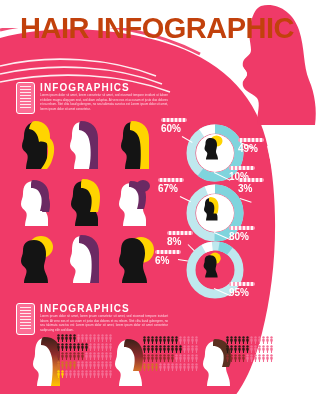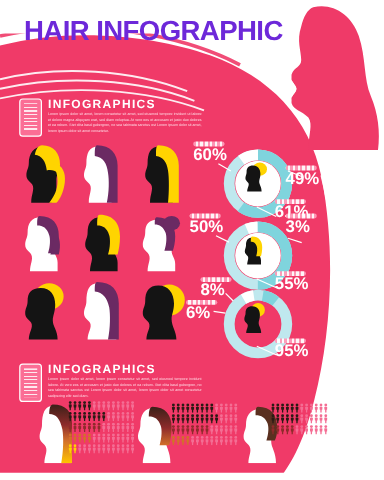--- a/index.html
+++ b/index.html
@@ -3,22 +3,22 @@
 <meta charset="utf-8">
 <style>
   html,body{margin:0;padding:0;background:#fff;}
   body{width:320px;height:400px;overflow:hidden;
        font-family:"Liberation Sans",sans-serif;}
   #root{position:relative;width:320px;height:400px;background:#fff;overflow:hidden;}
 
   .pinkbody{position:absolute;left:0;top:28px;width:320px;height:372px;}
   .pinkbody svg{display:block;}
 
-  .title{position:absolute;left:20px;top:12px;font-size:23px;font-weight:bold;
-         color:#6d28d9;letter-spacing:-0.5px;white-space:nowrap;z-index:6;}
+  .title{position:absolute;left:20px;top:12px;font-size:29px;font-weight:bold;
+         color:#c2410c;letter-spacing:-0.5px;white-space:nowrap;z-index:6;}
 
   .headsil{position:absolute;right:-2px;top:0px;width:105px;height:125px;z-index:5;}
 
   
   .sec{position:absolute;z-index:7;}
   .sec .bookicon{position:absolute;left:0;top:0;width:17px;height:30px;
       border:1.6px solid #fff;border-radius:3px;background:#fb6e95;}
   .sec .bookicon i{position:absolute;left:3px;top:3px;right:3px;bottom:3px;
       background:repeating-linear-gradient(to bottom,#fff 0 1px,transparent 1px 3px);
       opacity:.85;display:block;}
@@ -31,21 +31,21 @@
   .grid{position:absolute;left:16px;top:118px;width:140px;z-index:7;
         display:grid;grid-template-columns:repeat(3,1fr);gap:4px 6px;}
   .cell{height:53px;position:relative;}
   .cell svg{position:absolute;left:50%;top:0;transform:translateX(-50%);}
 
   
   .donut{position:absolute;z-index:7;width:60px;height:60px;}
   .donut svg{position:absolute;left:0;top:0;}
   .pct{position:absolute;z-index:8;color:#fff;font-weight:bold;font-size:10.5px;
        white-space:nowrap;}
-  .pct b{display:block;font-size:14px;line-height:11px;}
+  .pct b{display:block;font-size:10px;line-height:11px;}
   .tag{display:block;background:#fff;border-radius:2px;height:4px;width:26px;
        margin-bottom:1px;opacity:.95;
        background:repeating-linear-gradient(to right,#ff9ab8 0 2px,#fff 2px 4px);}
   .lead{position:absolute;z-index:7;background:#fff;height:1px;transform-origin:left center;}
 
   
   .pictoblock{position:absolute;z-index:7;}
   .prow{display:flex;gap:1px;margin-bottom:1px;}
   .pico{width:3px;height:8px;}
 
@@ -210,52 +210,52 @@
     <b>60%</b>
   </div>
   <div class="lead" style="left:240px;top:142px;width:14px;transform:rotate(22deg);"></div>
   <div class="pct" style="left:238px;top:138px;">
     <span class="tag"></span>
     <b>49%</b>
   </div>
   <div class="lead" style="left:214px;top:172px;width:18px;transform:rotate(26deg);"></div>
   <div class="pct" style="left:229px;top:166px;">
     <span class="tag"></span>
-    <b>61%</b>
+    <b>10%</b>
   </div>
 
   <div class="donut" style="left:185px;top:183px;">
     <svg width="60" height="60" viewBox="0 0 60 60">
       <circle cx="30" cy="30" r="24" fill="none" stroke="#bfe8ee" stroke-width="9"></circle>
       <circle cx="30" cy="30" r="24" fill="none" stroke="#7fd4dd" stroke-width="9" stroke-dasharray="75.4 150.8" transform="rotate(-90 30 30)"></circle>
       <circle cx="30" cy="30" r="24" fill="none" stroke="#ffffff" stroke-width="9" stroke-dasharray="9 150.8" stroke-dashoffset="-141" transform="rotate(-90 30 30)"></circle>
       <circle cx="30" cy="30" r="19" fill="#ffffff"></circle>
       <g transform="translate(16,12) scale(0.50)">
         <path d="M19,6 C27,6 32,12 32,20 C32,26 30,29 30,33 C30,37 33,39 33,44
                  L33,51 L10,51 C10,45 13,41 11,37 C9,34 6,33 6,29 C6,25 8,23 8,19
                  C8,11 11,6 19,6 Z" fill="#141414"></path>
         <path d="M18,4 C30,4 35,12 35,22 C35,28 34,33 33,37 L25,37
                  C27,31 27,24 26,21 C24,15 21,13 16,13 C16,8 16,4 18,4 Z" fill="#ffd400"></path>
       </g>
     </svg>
   </div>
   <div class="lead" style="left:180px;top:196px;width:12px;transform:rotate(26deg);"></div>
   <div class="pct" style="left:158px;top:178px;">
     <span class="tag"></span>
-    <b>50%</b>
+    <b>67%</b>
   </div>
   <div class="lead" style="left:240px;top:198px;width:12px;transform:rotate(18deg);"></div>
   <div class="pct" style="left:238px;top:178px;">
     <span class="tag"></span>
     <b>3%</b>
   </div>
   <div class="lead" style="left:214px;top:232px;width:18px;transform:rotate(24deg);"></div>
   <div class="pct" style="left:229px;top:226px;">
     <span class="tag"></span>
-    <b>55%</b>
+    <b>80%</b>
   </div>
 
   <div class="donut" style="left:185px;top:240px;">
     <svg width="60" height="60" viewBox="0 0 60 60">
       <circle cx="30" cy="30" r="24" fill="none" stroke="#bfe8ee" stroke-width="9"></circle>
       <circle cx="30" cy="30" r="24" fill="none" stroke="#7fd4dd" stroke-width="9" stroke-dasharray="12 150.8" stroke-dashoffset="-4" transform="rotate(-90 30 30)"></circle>
       <circle cx="30" cy="30" r="24" fill="none" stroke="#ffffff" stroke-width="9" stroke-dasharray="9 150.8" stroke-dashoffset="-138" transform="rotate(-90 30 30)"></circle>
       <circle cx="30" cy="30" r="19" fill="#f03a68"></circle>
       <g transform="translate(16,11) scale(0.52)">
         <ellipse cx="27" cy="14" rx="11" ry="11" fill="#ffd400"></ellipse>

